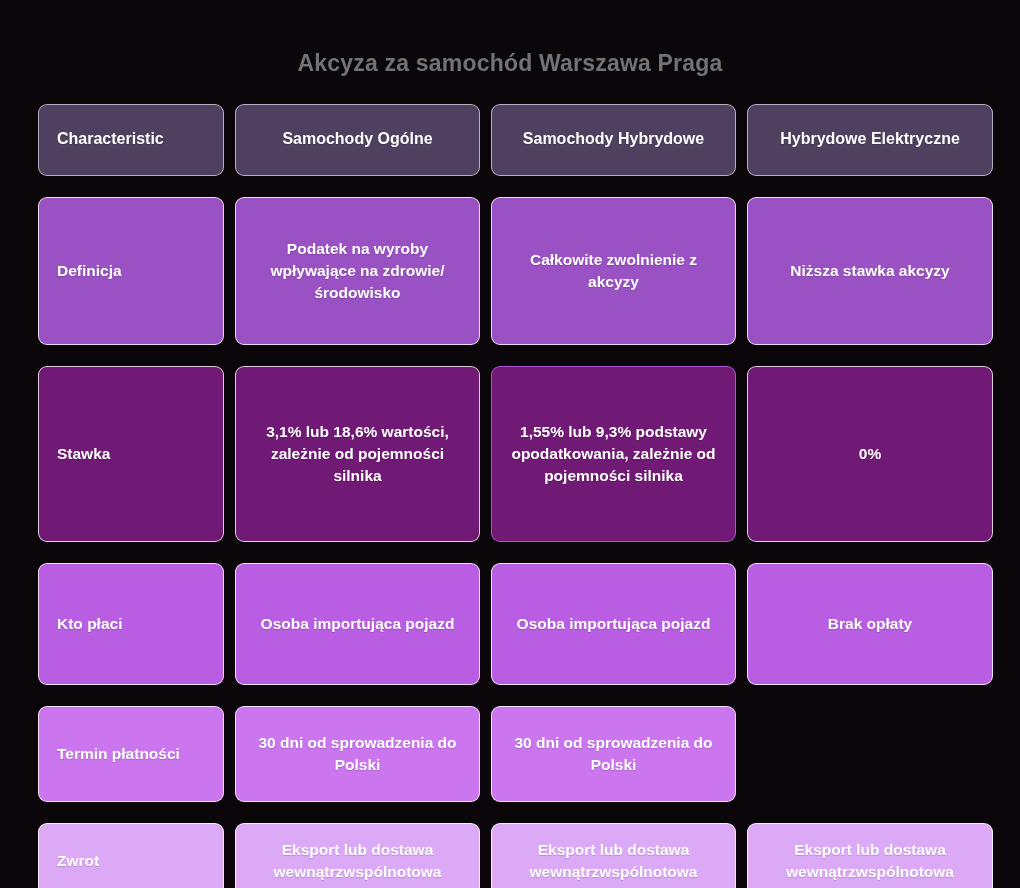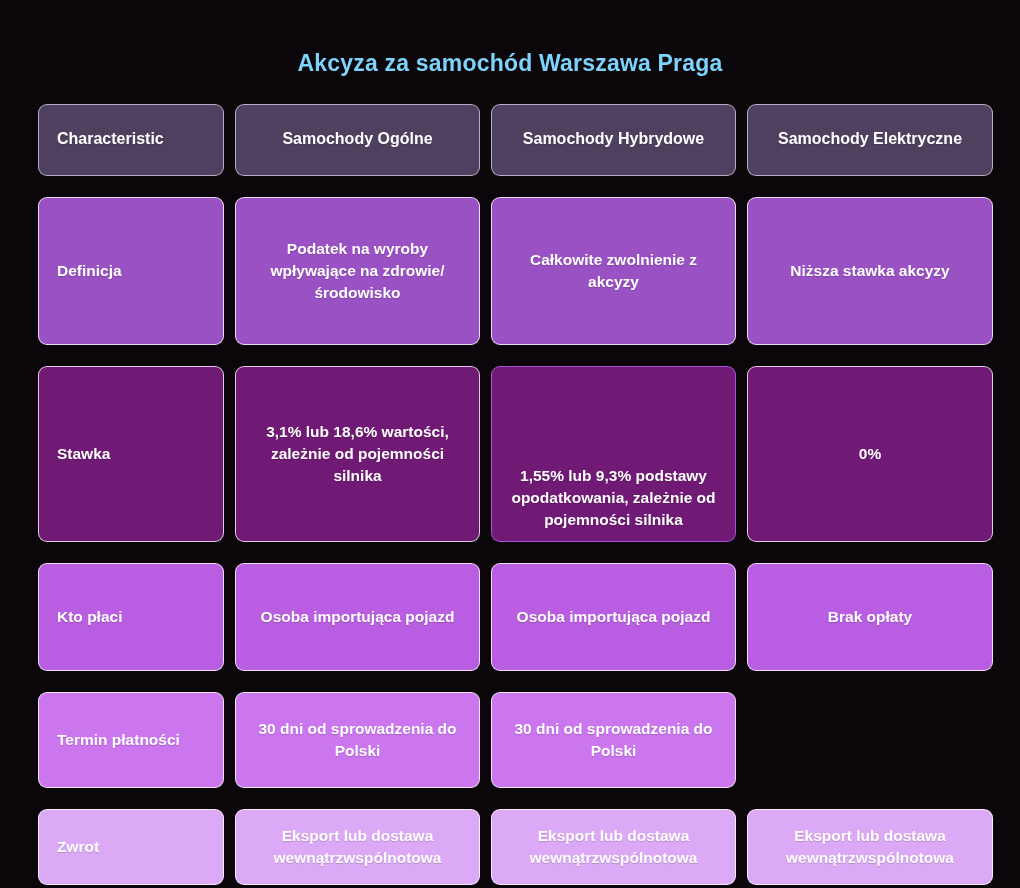--- a/index.html
+++ b/index.html
@@ -24,21 +24,21 @@
     align-items: center;
   }
 
   .title {
     margin: 0;
     padding-top: 50px;
     padding-bottom: 0;
     font-size: 23px;
     font-weight: bold;
     letter-spacing: 0.2px;
-    color: #7dd3fc;
+    color: #737373;
     text-align: center;
     line-height: 1.2;
   }
 
   .table {
     margin-top: 26px;
     width: 944px;
     display: flex;
     flex-direction: column;
     gap: 21px;
@@ -84,26 +84,26 @@
   .row-0 .cell { background: #9a51c4; }
   .row-1 .cell { background: #701a75; }
   .row-2 .cell { background: #b95ee2; }
   .row-3 .cell { background: #cb76ef; }
   .row-4 .cell { background: #dca9f7; }
 
   
   .row-header .cell { height: 72px; }
   .row-0 .cell { height: 148px; }
   .row-1 .cell { height: 176px; }
-  .row-2 .cell { height: 108px; }
+  .row-2 .cell { height: 122px; }
   .row-3 .cell { height: 96px; }
   .row-4 .cell { height: 76px; }
 
   
-  .row-1 .cell.flat { border-color: rgba(173,85,216,0.95); align-items: flex-end; }
+  .row-1 .cell.flat { border-color: rgba(173,85,216,0.95); }
 
   .cell .txt { display: block; width: 100%; }
 </style>
 </head>
 <body>
 
 <div class="page">
 
   <h1 class="title">Akcyza za samochód Warszawa Praga</h1>
 
@@ -113,21 +113,21 @@
       <div class="cell label">
         <span class="txt">Characteristic</span>
       </div>
       <div class="cell">
         <span class="txt">Samochody Ogólne</span>
       </div>
       <div class="cell">
         <span class="txt">Samochody Hybrydowe</span>
       </div>
       <div class="cell">
-        <span class="txt">Samochody Elektryczne</span>
+        <span class="txt">Hybrydowe Elektryczne</span>
       </div>
     </div>
 
     <div class="row row-0">
       <div class="cell label">
         <span class="txt">Definicja</span>
       </div>
       <div class="cell">
         <span class="txt">Podatek na wyroby wpływające na zdrowie/ środowisko</span>
       </div>

